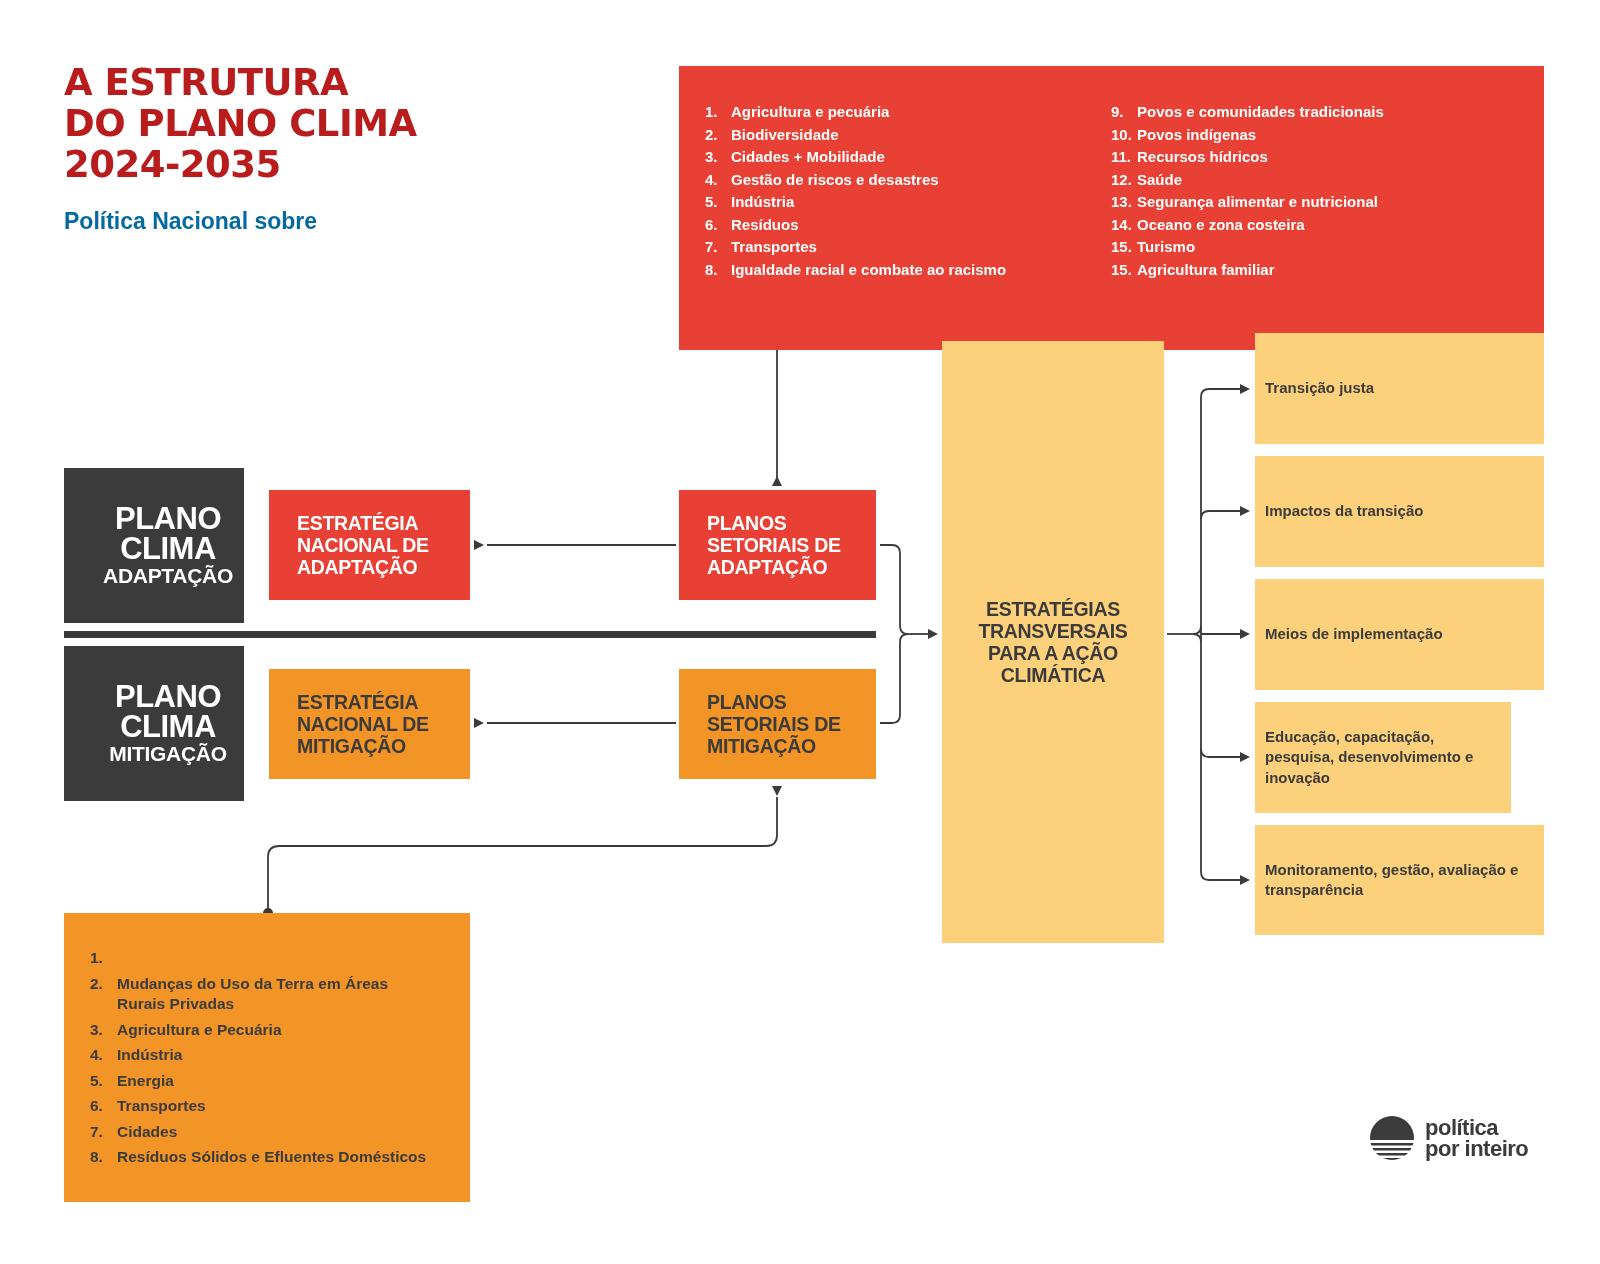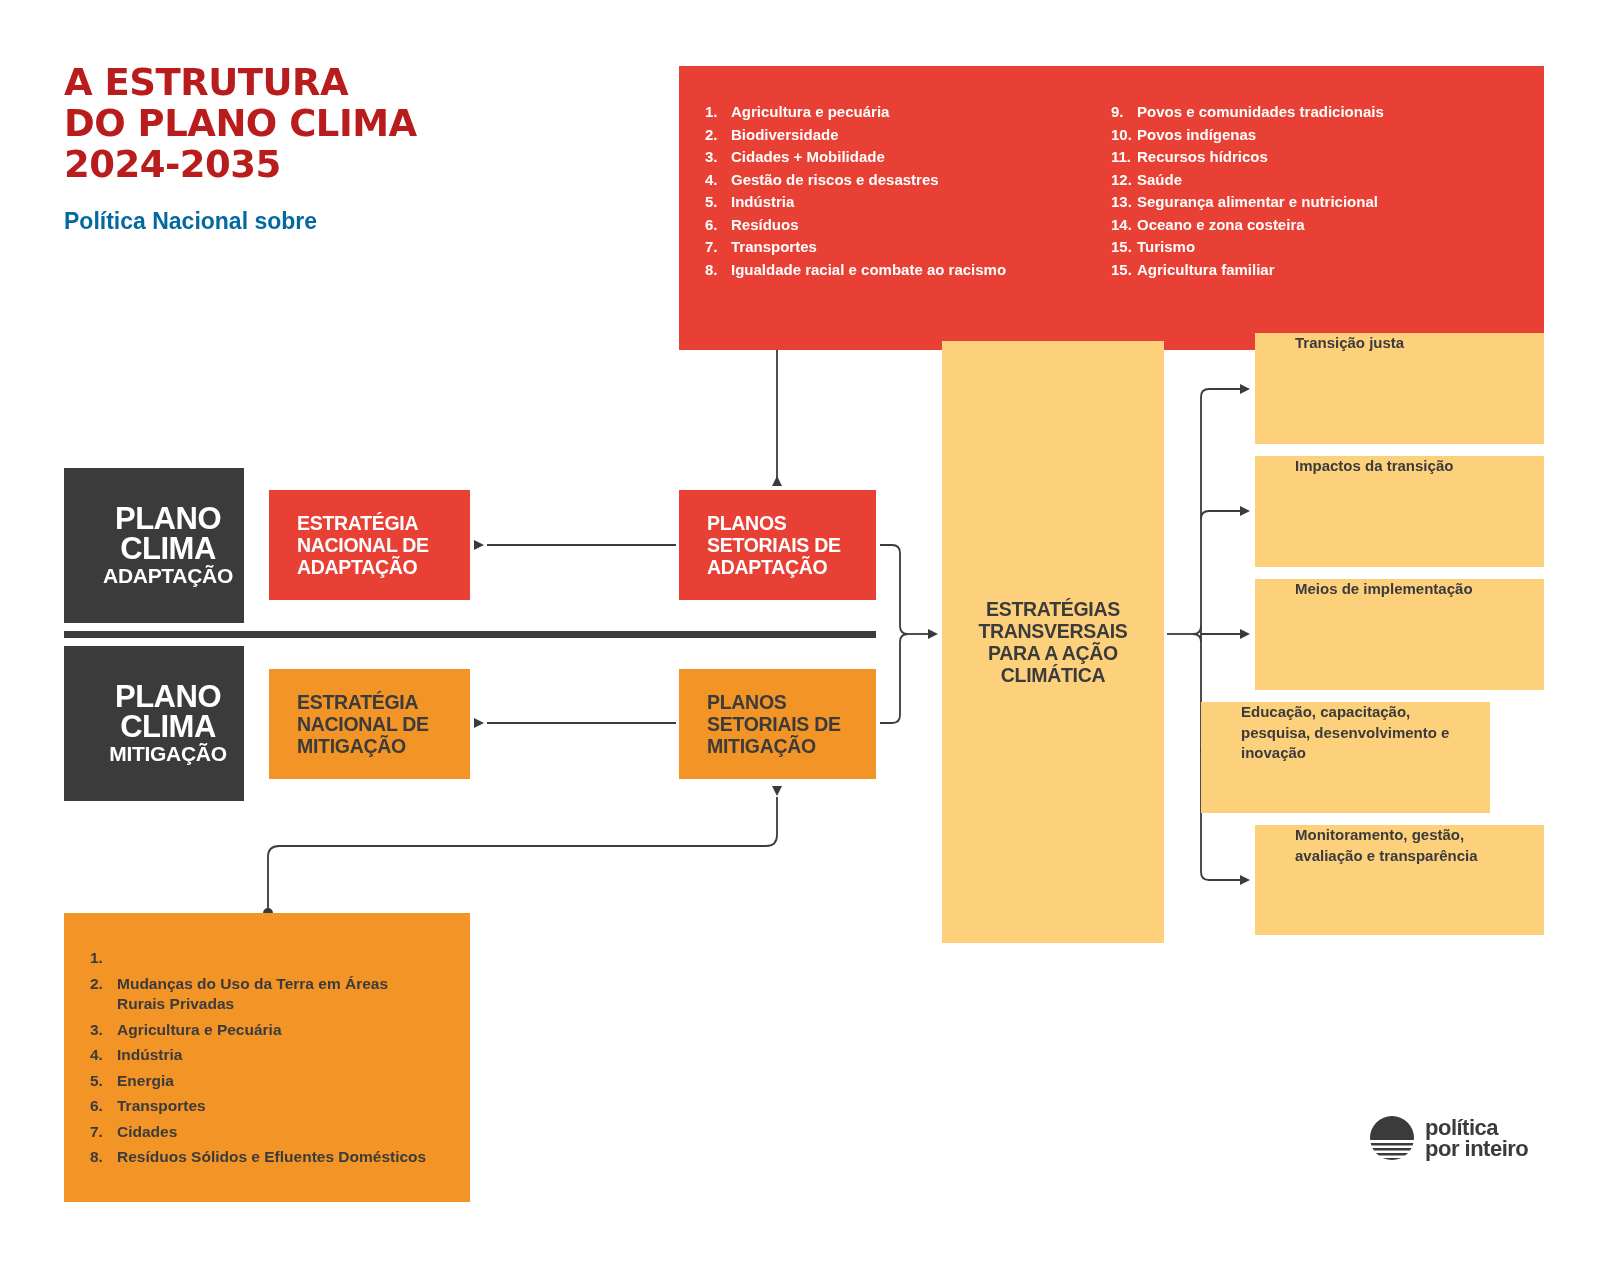--- a/index.html
+++ b/index.html
@@ -19,21 +19,21 @@
   .num { display: inline-block; width: 26px; }
   .plano { display: flex; flex-direction: column; align-items: center; justify-content: center; color: #fff; font-weight: bold; text-align: center; padding-left: 28px; }
   .plano .big { font-size: 31px; line-height: 30px; letter-spacing: -0.5px; }
   .plano .small { font-size: 21px; line-height: 24px; letter-spacing: -0.3px; }
   .box-text { display: flex; align-items: center; padding-left: 28px; font-weight: bold; font-size: 19.5px; line-height: 22px; letter-spacing: -0.3px; }
   .box-text span { white-space: pre-line; }
   .white-text { color: #fff; }
   .dark-text { color: #3b3b3b; }
   .center-text { display: flex; align-items: center; justify-content: center; text-align: center; font-weight: bold; font-size: 19.5px; line-height: 22px; color: #3b3b3b; letter-spacing: -0.3px; }
   .center-text span { white-space: pre-line; }
-  .right-box { display: flex; align-items: flex-start; padding-left: 40px; padding-right: 20px; font-weight: bold; font-size: 15px; line-height: 20.5px; color: #3b3b3b; }
+  .right-box { display: flex; align-items: center; padding-left: 10px; padding-right: 20px; font-weight: bold; font-size: 15px; line-height: 20.5px; color: #3b3b3b; }
   .bottom-list { color: #3b3b3b; font-weight: bold; font-size: 15.5px; }
   .bottom-list li { list-style: none; display: flex; margin-bottom: 5px; line-height: 20.5px; }
   .bottom-list .num { width: 27px; flex: none; }
   .logo { left: 1369px; top: 1115px; display: flex; align-items: center; }
   .logo-text { margin-left: 10px; font-weight: bold; font-size: 22px; line-height: 21px; color: #3b3b3b; letter-spacing: -0.5px; }
   svg.connectors { position: absolute; left: 0; top: 0; }
 </style>
 </head>
 <body>
 
@@ -152,21 +152,21 @@
 
 <div class="abs yellow right-box" style="left:1255px; top:333px; width:289px; height:111px;">
   <span>Transição justa</span>
 </div>
 <div class="abs yellow right-box" style="left:1255px; top:456px; width:289px; height:111px;">
   <span>Impactos da transição</span>
 </div>
 <div class="abs yellow right-box" style="left:1255px; top:579px; width:289px; height:111px;">
   <span>Meios de implementação</span>
 </div>
-<div class="abs yellow right-box" style="left:1201px; top:702px; width:289px; height:111px;">
+<div class="abs yellow right-box" style="left:1255px; top:702px; width:256px; height:111px;">
   <span>Educação, capacitação, pesquisa, desenvolvimento e inovação</span>
 </div>
 <div class="abs yellow right-box" style="left:1255px; top:825px; width:289px; height:110px;">
   <span>Monitoramento, gestão, avaliação e transparência</span>
 </div>
 
 <div class="abs orange bottom-list" style="left:64px; top:913px; width:406px; height:289px; padding:35px 20px 0 26px;">
   <ul id="mitlist">
       <li>
         <span class="num">1.</span>

